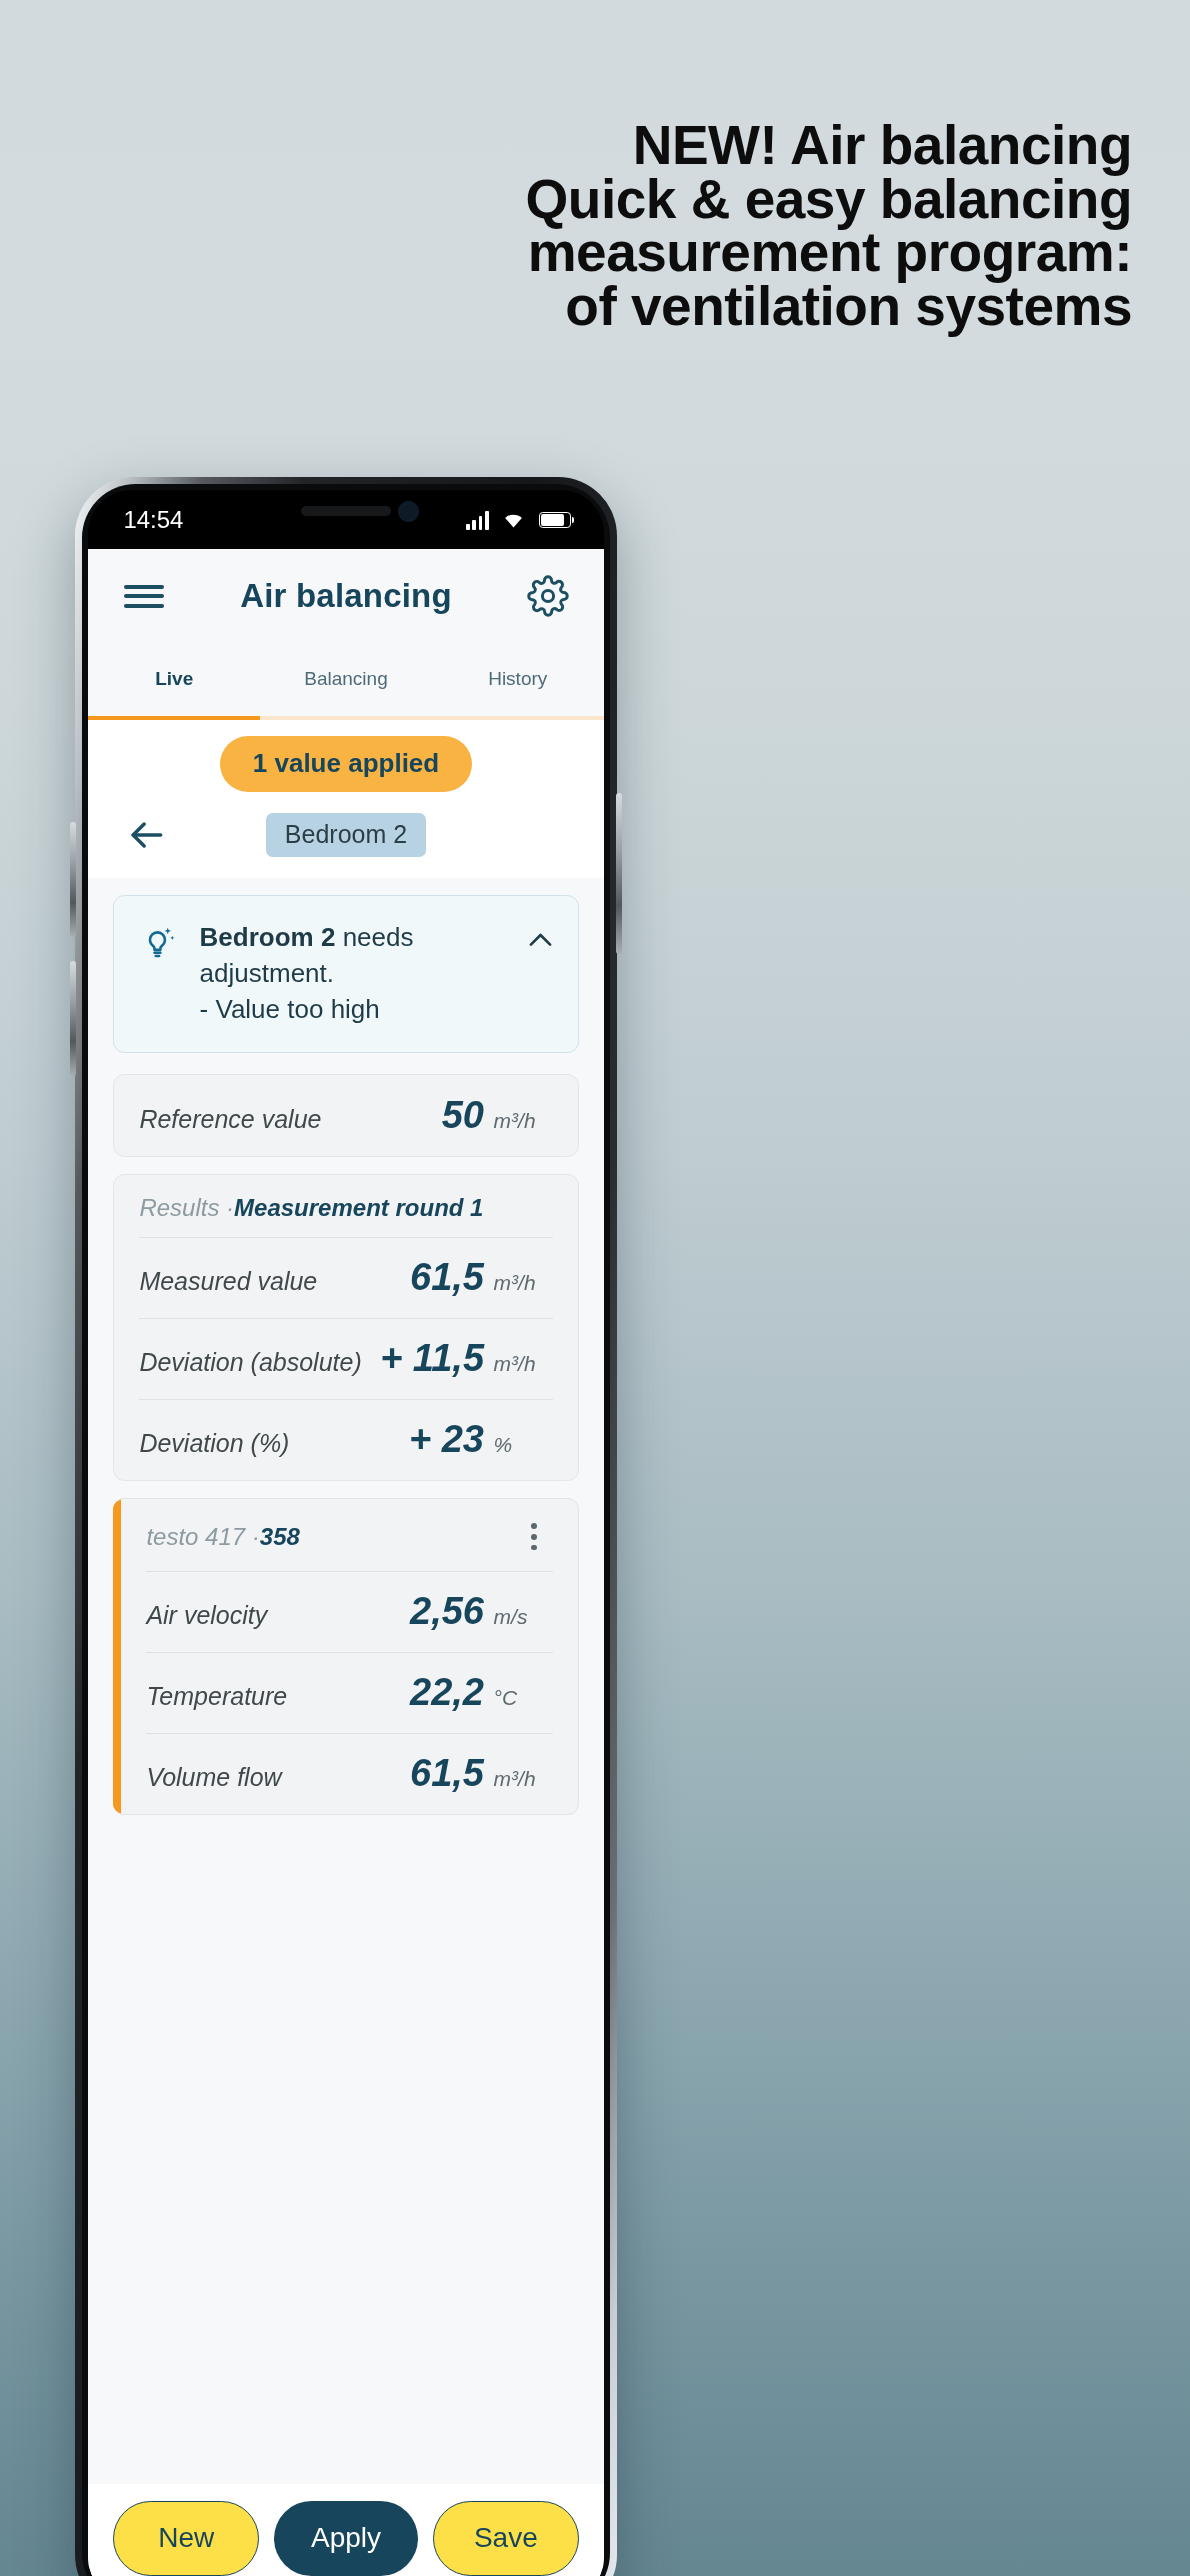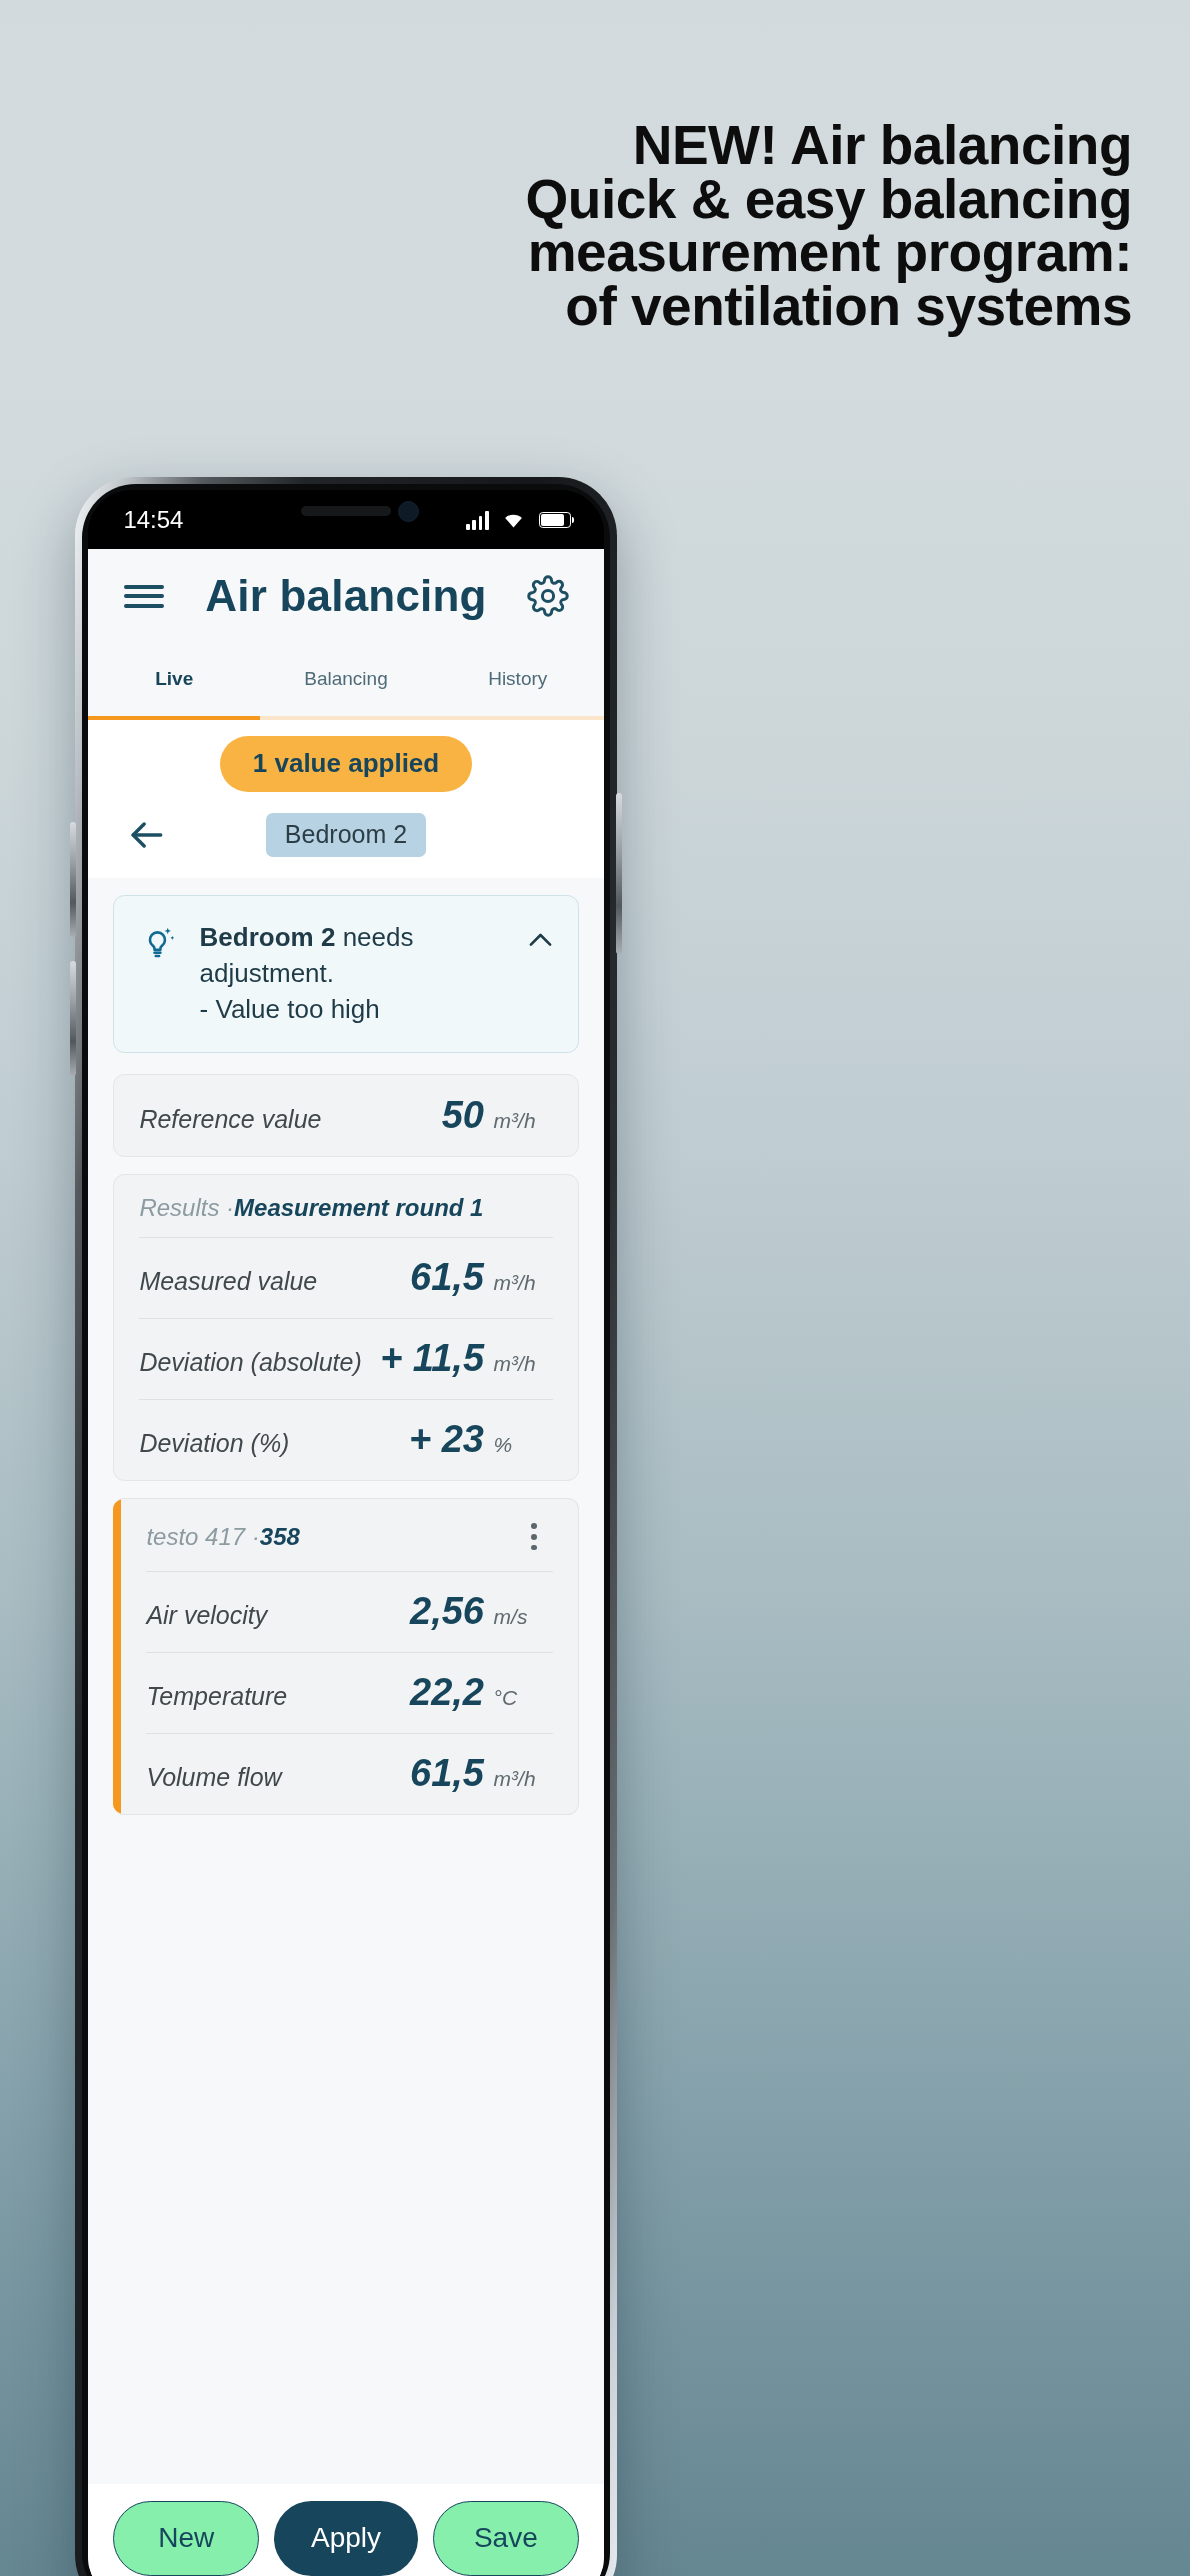--- a/index.html
+++ b/index.html
@@ -174,21 +174,21 @@
     display: flex;
     align-items: center;
     padding: 0 29px;
     flex: 0 0 auto;
     position: relative;
   }
   .appbar-title {
     position: absolute;
     left: 0; right: 0;
     text-align: center;
-    font-size: 44px;
+    font-size: 33px;
     font-weight: 700;
     color: #17465c;
     letter-spacing: 0.2px;
     pointer-events: none;
   }
   .icon-btn {
     width: 54px; height: 54px;
     display: flex; align-items: center; justify-content: center;
     position: relative;
     z-index: 2;
@@ -412,21 +412,21 @@
     border-radius: 38px;
     display: flex;
     align-items: center;
     justify-content: center;
     font-size: 28px;
     cursor: pointer;
     box-sizing: border-box;
   }
   .btn.outline {
     border: 1.9px solid #17465c;
-    background: #86efac;
+    background: #fde047;
     color: #17465c;
   }
   .btn.filled {
     background: #17465c;
     color: #ffffff;
   }
 </style>
 </head>
 <body>
 

